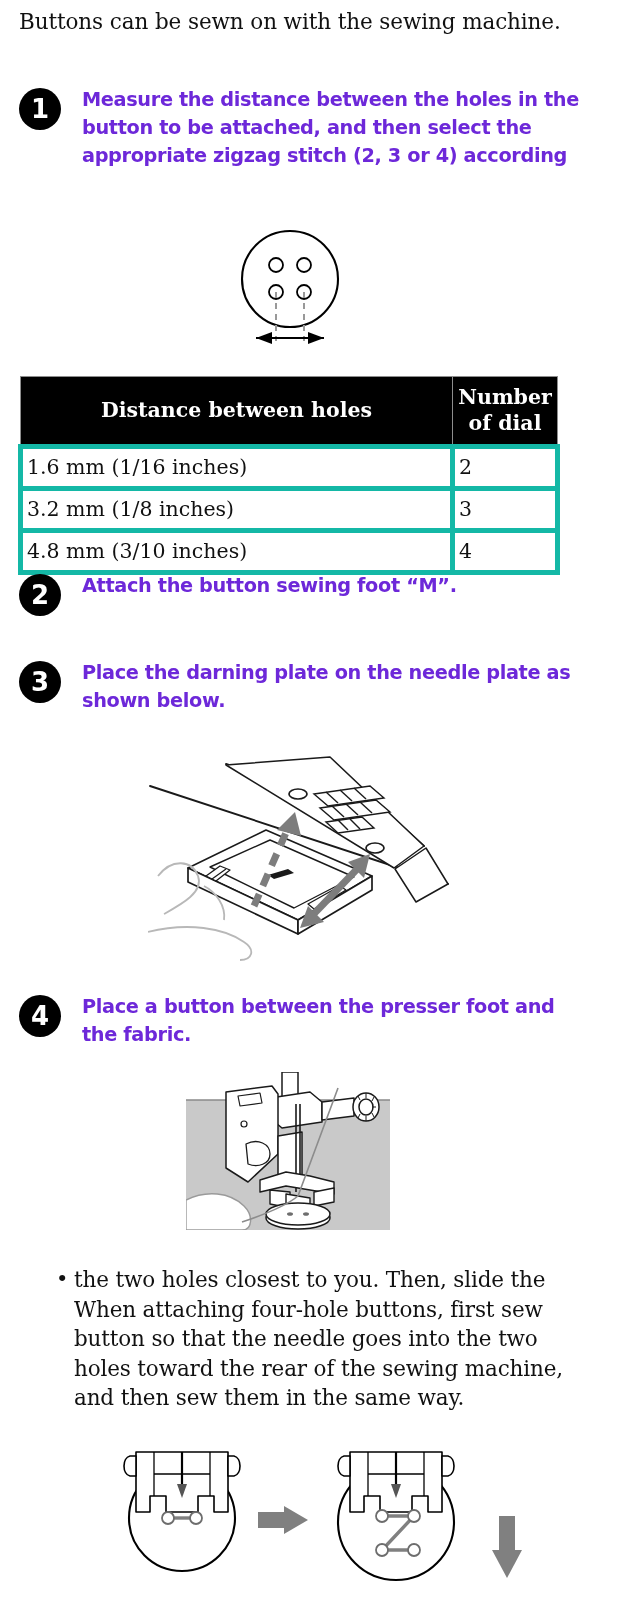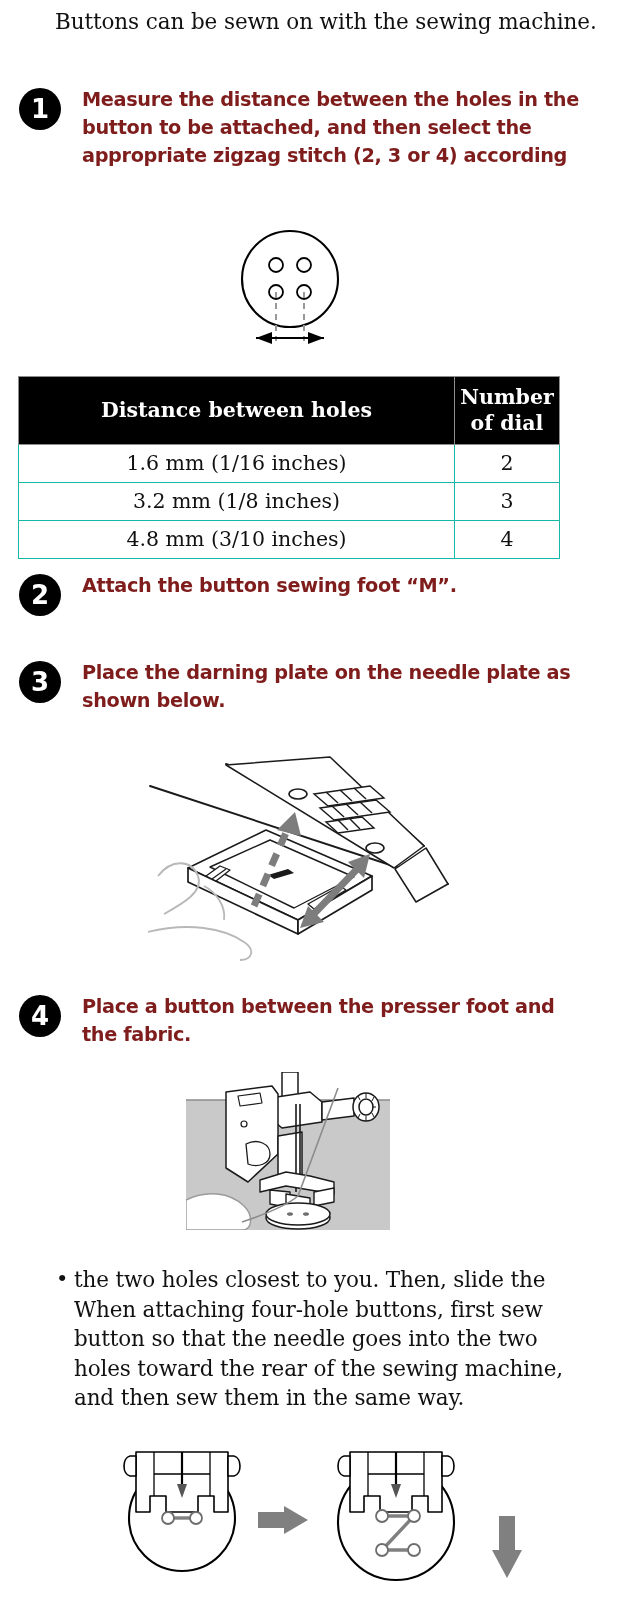--- a/index.html
+++ b/index.html
@@ -17,21 +17,21 @@
 
   
   .intro {
     position: absolute;
     left: 19px; top: 6px; width: 580px;
     font-size: 21.5px;
     line-height: 31px;
     letter-spacing: -0.1px;
     color: #111;
   }
-  .intro div { white-space: nowrap; margin-left: 36px; }
+  .intro div { white-space: nowrap; }
 
   
   .step { position: absolute; }
   .step-badge {
     position: absolute;
     left: 0; top: 0;
     width: 42px; height: 42px;
     border-radius: 50%;
     background: #000;
     color: #fff;
@@ -42,21 +42,21 @@
     text-align: center;
   }
   .step-text {
     position: absolute;
     left: 63px; top: -2px;
     font-family: "DejaVu Sans", "Liberation Sans", sans-serif;
     font-weight: bold;
     font-size: 19.3px;
     line-height: 28px;
     letter-spacing: -0.35px;
-    color: #7f1d1d;
+    color: #6d28d9;
   }
   .step-text div { white-space: nowrap; }
 
   
   .dial-table {
     position: absolute;
     left: 18px; top: 376px;
     width: 542px;
     border-collapse: collapse;
     border: 1px solid #8d8d8d;
@@ -71,22 +71,21 @@
     padding: 7px 4px 8px;
     border: 1px solid #8d8d8d;
     text-align: center;
     vertical-align: middle;
   }
   .dial-table th.col-dist { width: 437px; }
   .dial-table th.col-dial { width: 105px; }
   .dial-table td {
     font-size: 20.5px;
     padding: 6px 4px 7px;
-    border: 1px solid #14b8a6;
-    text-align: center;
+    border: 5px solid #14b8a6;
     color: #111;
     background: #fff;
   }
 
   
   .bullet-note {
     position: absolute;
     left: 74px; top: 1265px; width: 520px;
     font-size: 21.5px;
     line-height: 29.5px;

